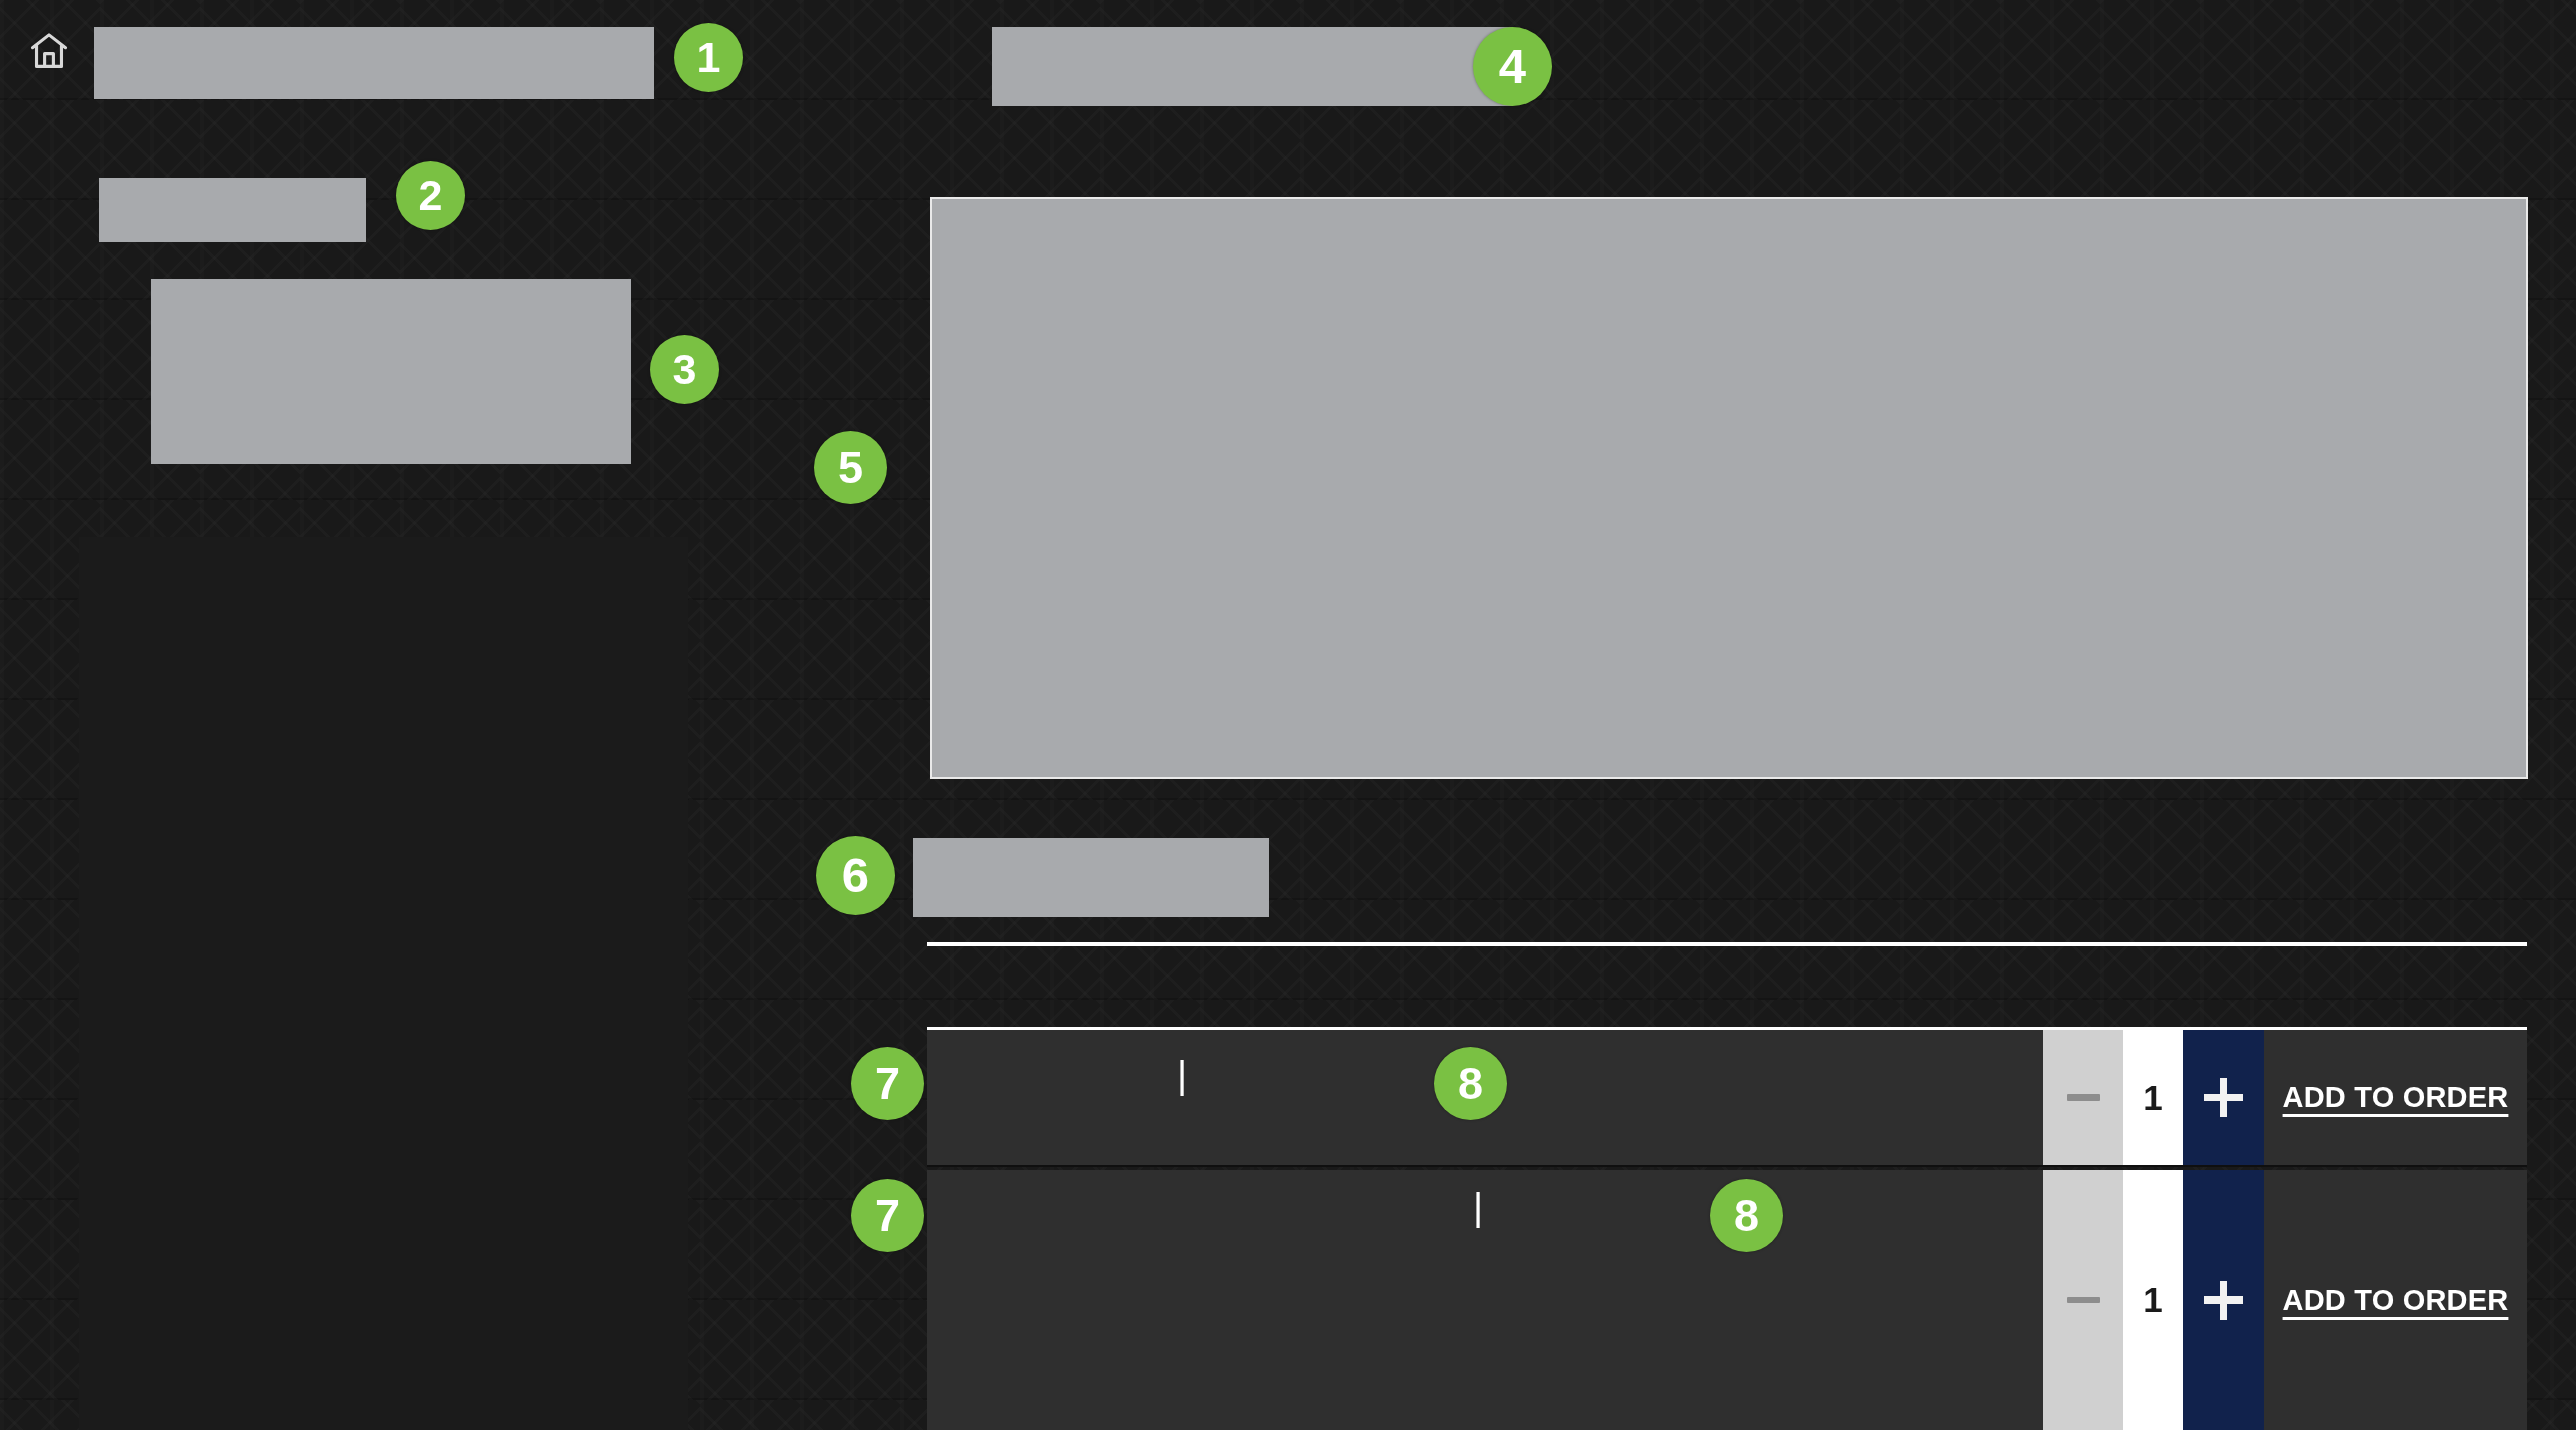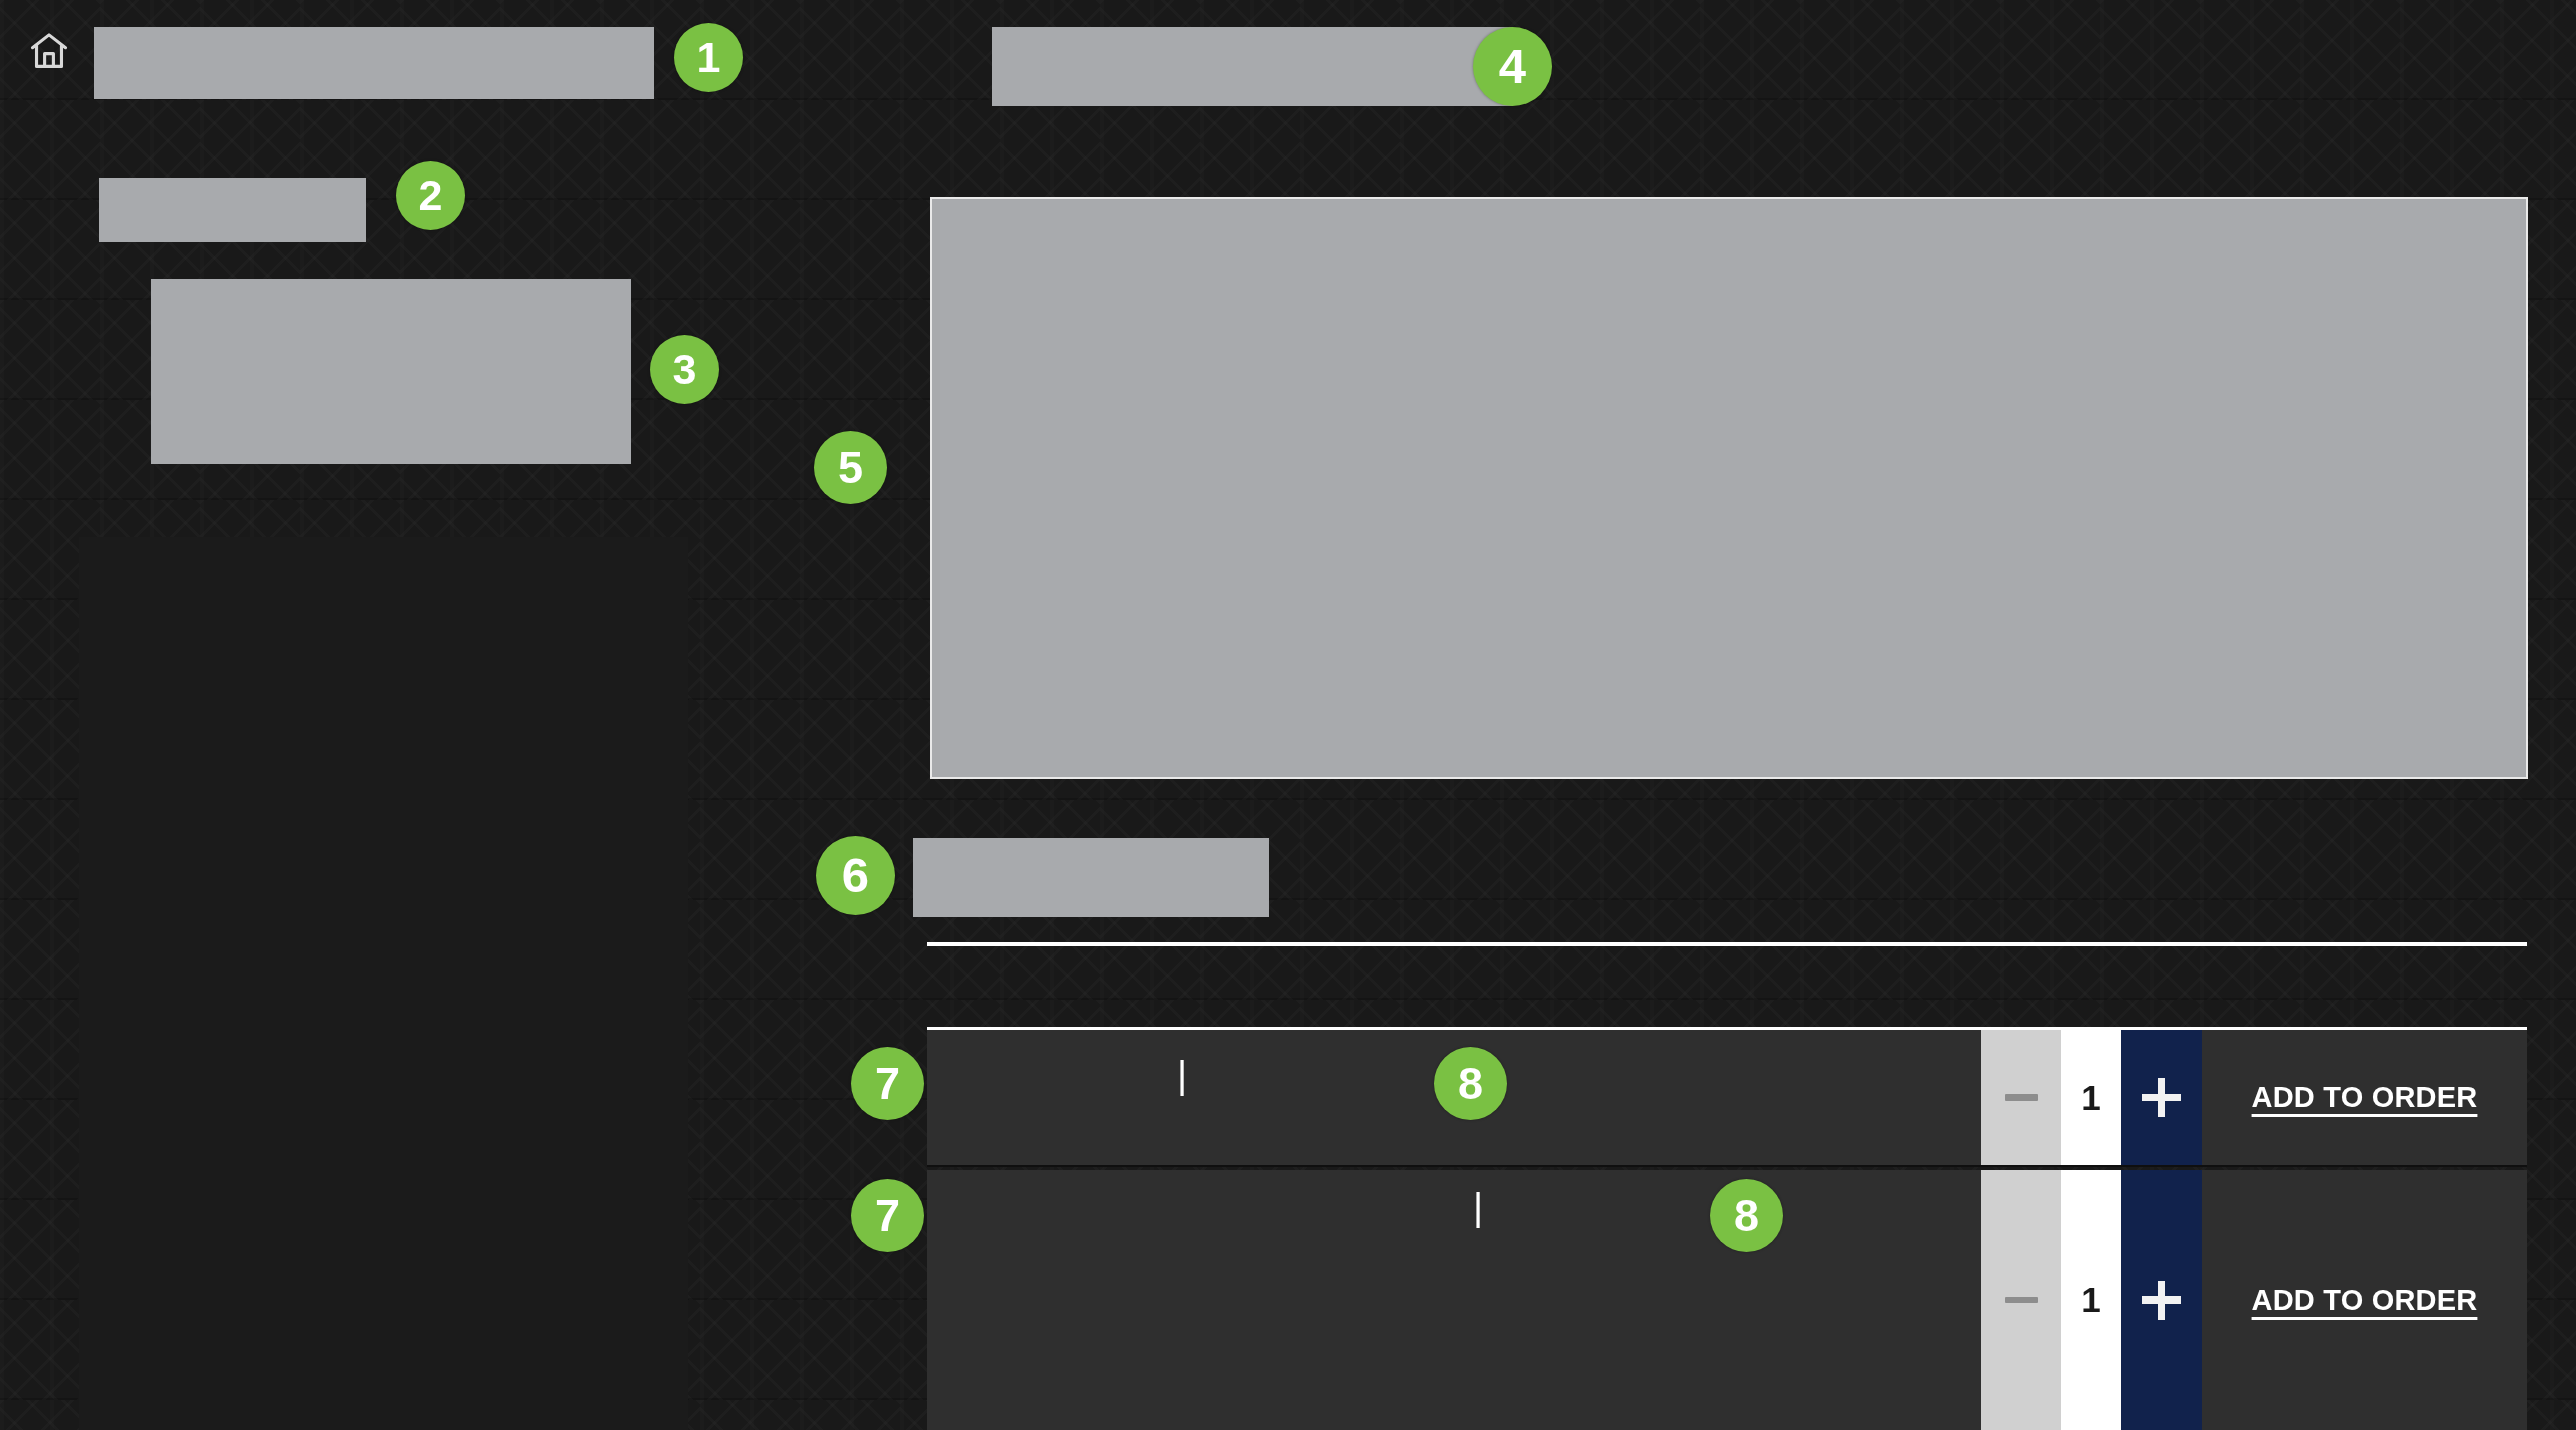--- a/index.html
+++ b/index.html
@@ -87,21 +87,21 @@
   }
   .qty-plus {
     width:81px; background:#11224c;
     display:flex; align-items:center; justify-content:center;
     position:relative;
   }
   .qty-plus .vbar { position:absolute; width:7.7px; height:39px; background:#f2f2f2; }
   .qty-plus .hbar { position:absolute; width:39px; height:7.7px; background:#f2f2f2; }
 
   .add-to-order {
-    width:325px; background:#2f2f2f;
+    width:263px; background:#2f2f2f;
     display:flex; align-items:center; justify-content:center;
     color:#ffffff; font-size:29px; font-weight:bold;
     letter-spacing:0.2px;
     text-decoration:underline; text-underline-offset:6.7px;
     text-decoration-thickness:2.9px;
     white-space:nowrap;
   }
 
   
   .pipe-sep {

